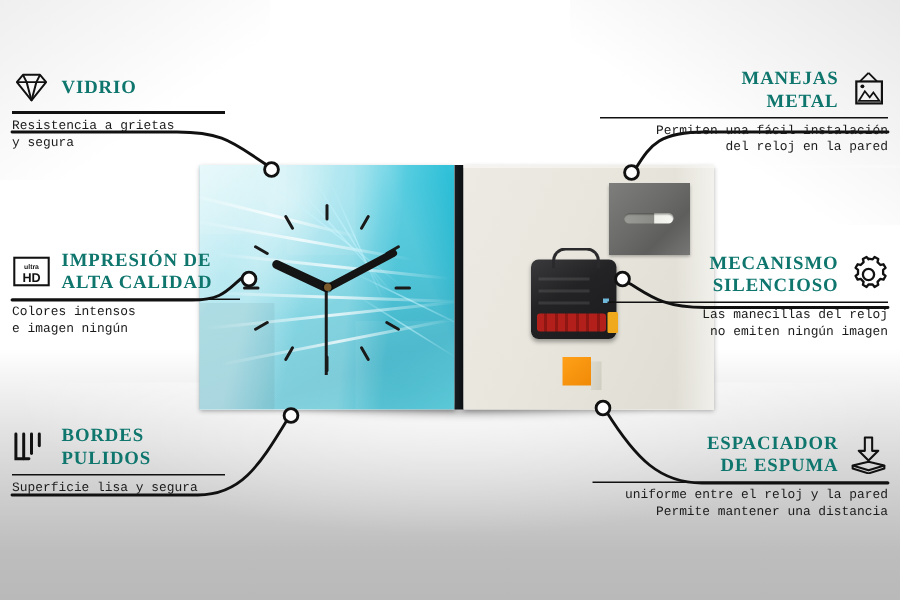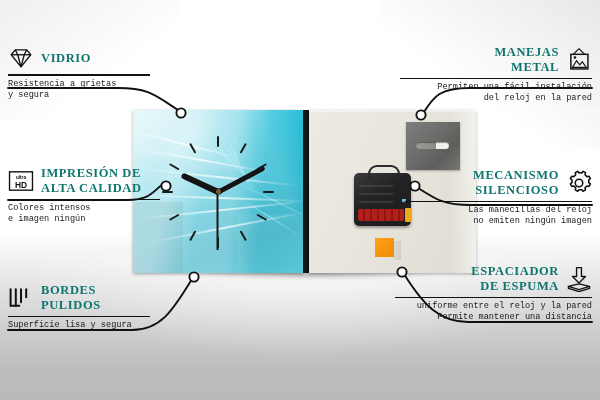--- a/index.html
+++ b/index.html
@@ -323,21 +323,21 @@
       <svg class="c-icon" viewBox="0 0 32 32">
         <path d="M16 3 l3.4 .6 1.6 -2.0 3 1.7 -.6 2.5 2.4 2.4 2.5 -.6 1.7 3 -2.0 1.6 0 3.4 2.0 1.6 -1.7 3 -2.5 -.6 -2.4 2.4 .6 2.5 -3 1.7 -1.6 -2.0 -3.4 0 -1.6 2.0 -3 -1.7 .6 -2.5 -2.4 -2.4 -2.5 .6 -1.7 -3 2.0 -1.6 0 -3.4 -2.0 -1.6 1.7 -3 2.5 .6 2.4 -2.4 -.6 -2.5 3 -1.7 1.6 2.0 Z" fill="none" stroke="#111" stroke-width="1.9" stroke-linejoin="round"></path>
         <circle cx="16" cy="16" r="4.6" fill="none" stroke="#111" stroke-width="1.9"></circle>
       </svg>
     </div>
     <div class="c-rule" style="width:187px;margin-left:8px"></div>
     <div class="c-sub">Las manecillas del reloj</div>
     <div class="c-sub">no emiten ningún imagen</div>
   </div>
 
-  <div class="callout c-right" style="right:8px;top:264px;width:205px;">
+  <div class="callout c-right" style="right:8px;top:288px;width:205px;">
     <div class="c-head right">
       <div>
         <div class="c-title">ESPACIADOR</div>
         <div class="c-title">DE ESPUMA</div>
       </div>
       <svg class="c-icon" viewBox="0 0 30 32">
         <path d="M12 2 L18 2 L18 13 L23 13 L15 21 L7 13 L12 13 Z" fill="none" stroke="#111" stroke-width="1.7" stroke-linejoin="round"></path>
         <path d="M15 22 L28 25 L15 29 L2 25 Z" fill="none" stroke="#111" stroke-width="1.7" stroke-linejoin="round"></path>
         <path d="M2 25 L2 27.5 L15 31.5 L28 27.5 L28 25" fill="none" stroke="#111" stroke-width="1.7" stroke-linejoin="round"></path>
       </svg>

